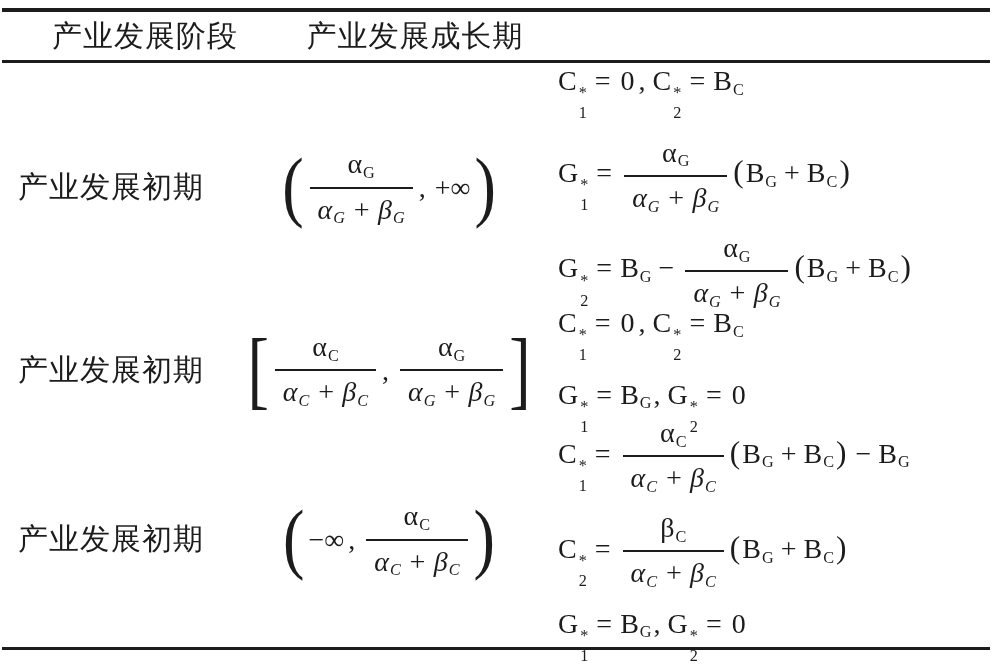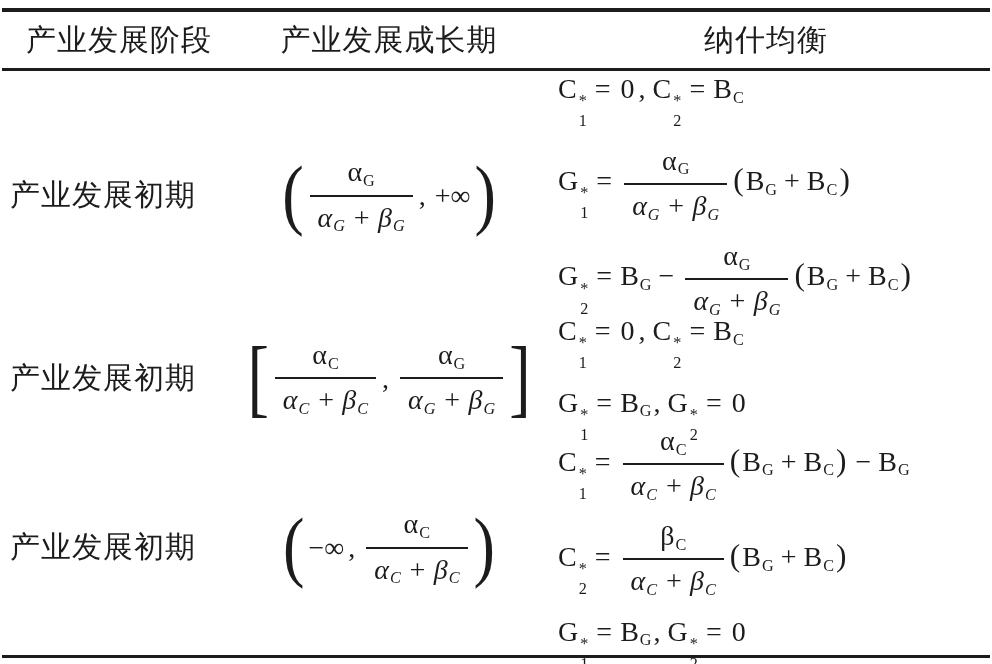--- a/index.html
+++ b/index.html
@@ -16,39 +16,40 @@
     font-family:"Liberation Serif","DejaVu Serif",serif;
     overflow:hidden;
     box-sizing:border-box;
     padding-top:8px;
   }
   .rule{height:3px;background:var(--rule);margin:0 2px;}
   .rule.thick{height:4px;}
   .hdr-row{
     display:grid;
     grid-template-columns:238px 302px 1fr;
-    height:56px;
+    height:48px;
     align-items:center;
+    margin-left:26px;
   }
   .hdr-cell{
     text-align:center;
     font-size:30px;
     letter-spacing:1px;
     white-space:nowrap;
   }
   .t-row{
     display:grid;
     grid-template-columns:238px 302px 1fr;
     align-items:center;
   }
   .t-row.r1{height:242px;}
   .t-row.r2{height:110px;}
   .t-row.r3{height:232px;}
   .stage-cell{
-    padding-left:10px;
+    padding-left:18px;
     font-size:30px;
     letter-spacing:1px;
     white-space:nowrap;
   }
   .range-cell{
     display:flex;justify-content:center;align-items:center;
     font-size:28px;
   }
   .eq-cell{
     display:flex;flex-direction:column;justify-content:center;
@@ -92,21 +93,20 @@
 </head>
 <body>
 
 <div class="page">
 
   <div class="rule thick"></div>
 
   <div class="hdr-row">
     <div class="hdr-cell">产业发展阶段</div>
     <div class="hdr-cell">产业发展成长期</div>
-    <div class="hdr-cell">纳什均衡</div>
   </div>
 
   <div class="rule"></div>
 
   <div class="t-row r1">
     <div class="stage-cell">产业发展初期</div>
     <div class="range-cell mrow">
         <span class="big" style="transform: scaleY(1.2);">(</span>
         <span class="frac">
           <span class="num"><span class="mi"><span class="base">α</span><span class="sb">G</span></span></span>

